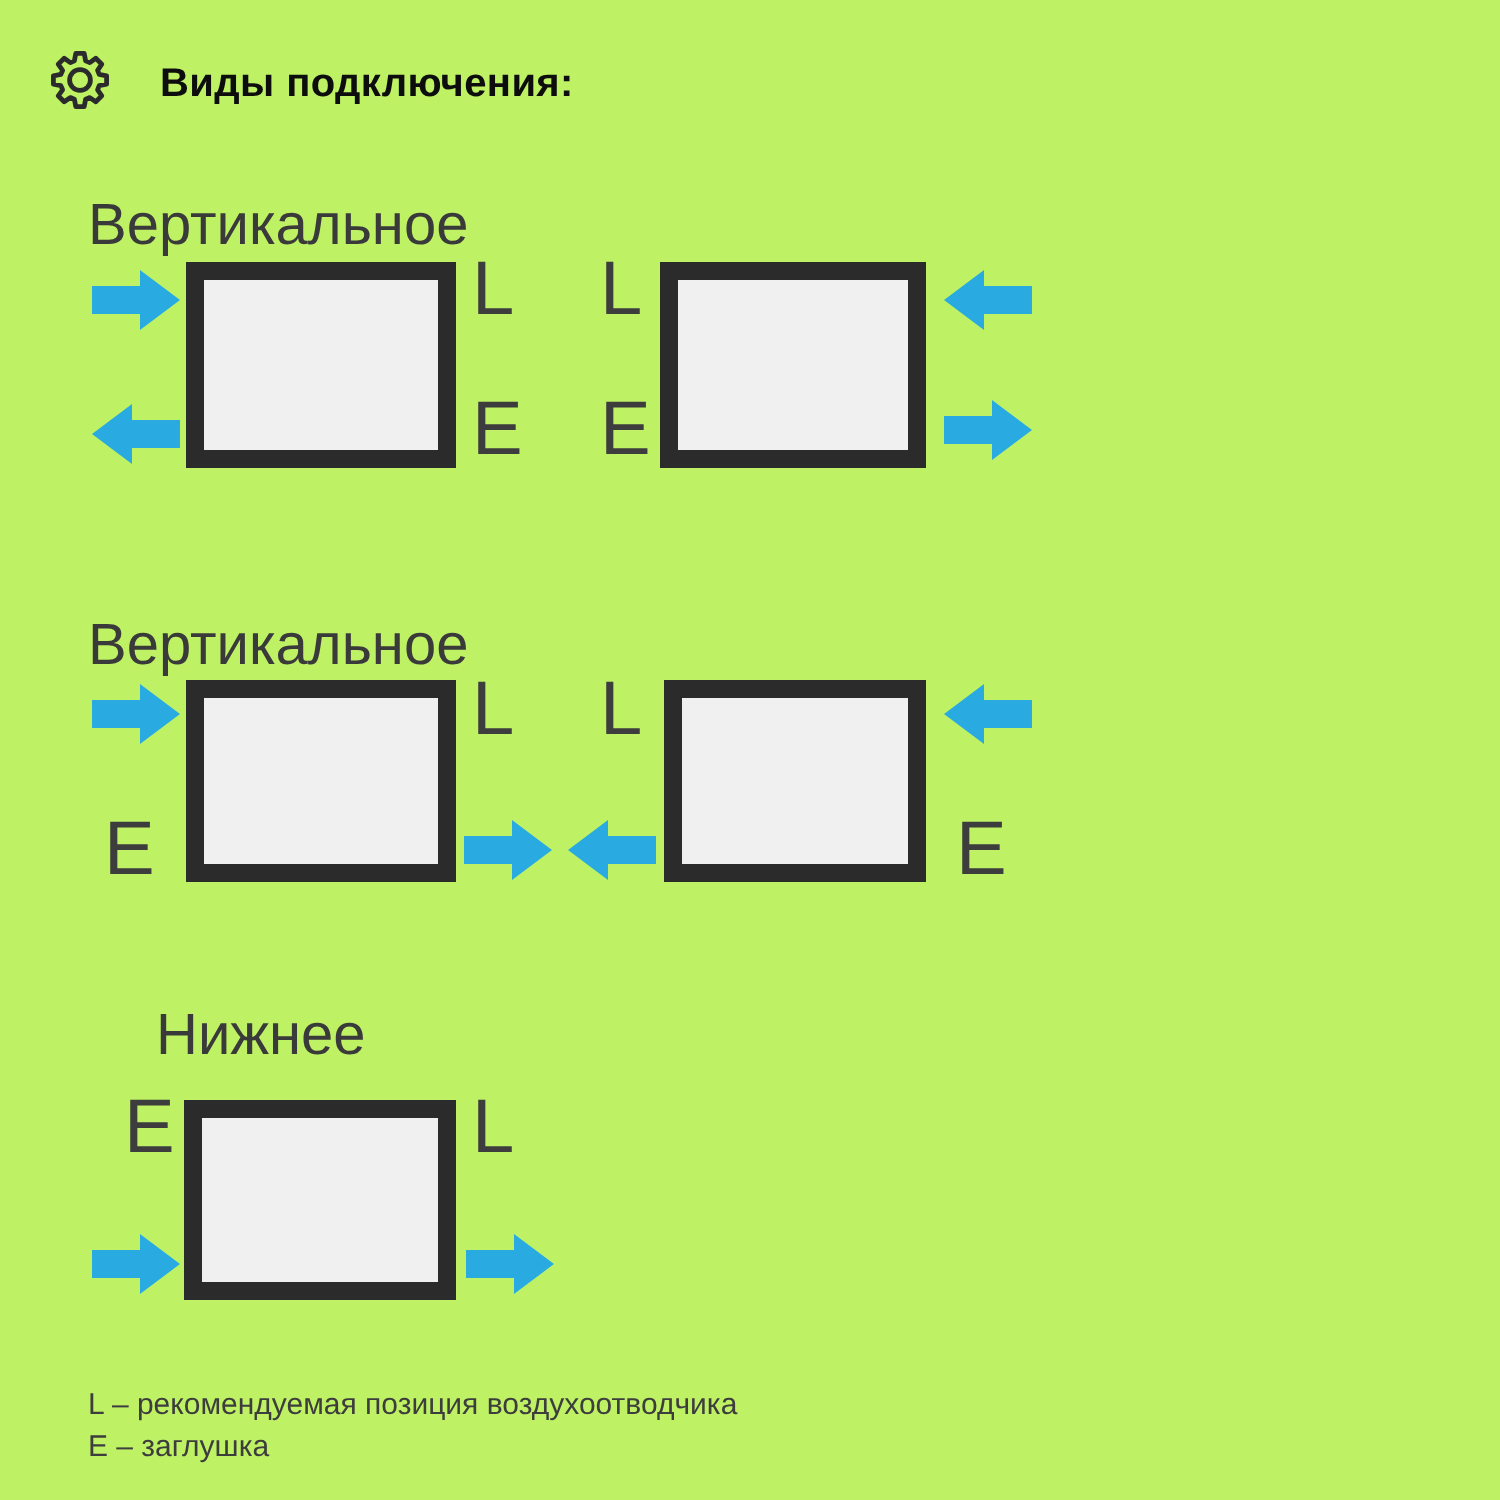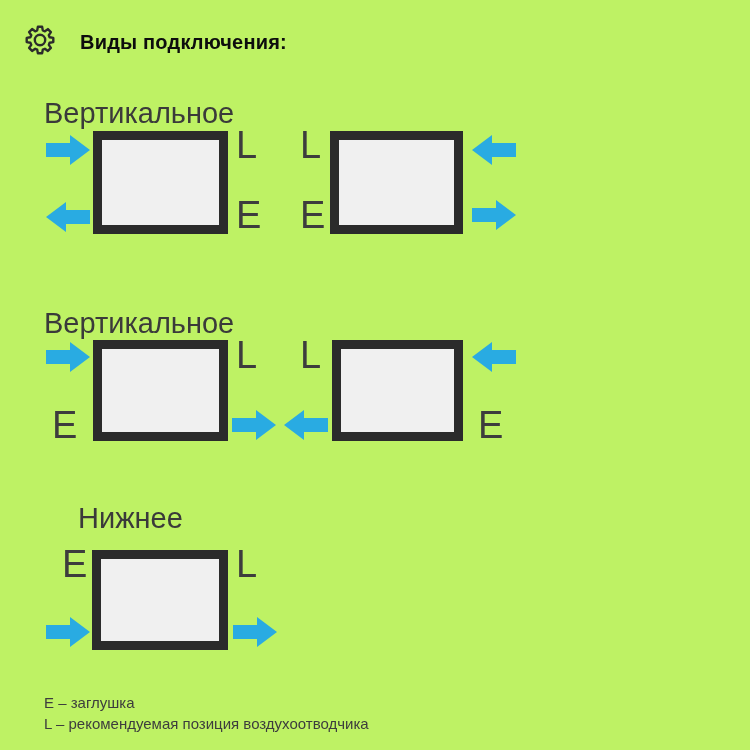--- a/index.html
+++ b/index.html
@@ -96,17 +96,17 @@
     <div class="port-label" style="left:236px; top:545px;">L</div>
     <svg class="arrow" style="left:46px; top:617px;" viewBox="0 0 44 30">
       <polygon points="0,8 24,8 24,0 44,15 24,30 24,22 0,22"></polygon>
     </svg>
     <svg class="arrow" style="left:233px; top:617px;" viewBox="0 0 44 30">
       <polygon points="0,8 24,8 24,0 44,15 24,30 24,22 0,22"></polygon>
     </svg>
   </div>
 
   <div class="legend">
+    <div>L – рекомендуемая позиция воздухоотводчика</div>
     <div>E – заглушка</div>
-    <div>L – рекомендуемая позиция воздухоотводчика</div>
   </div>
 
 </div>
 
 </body></html>

